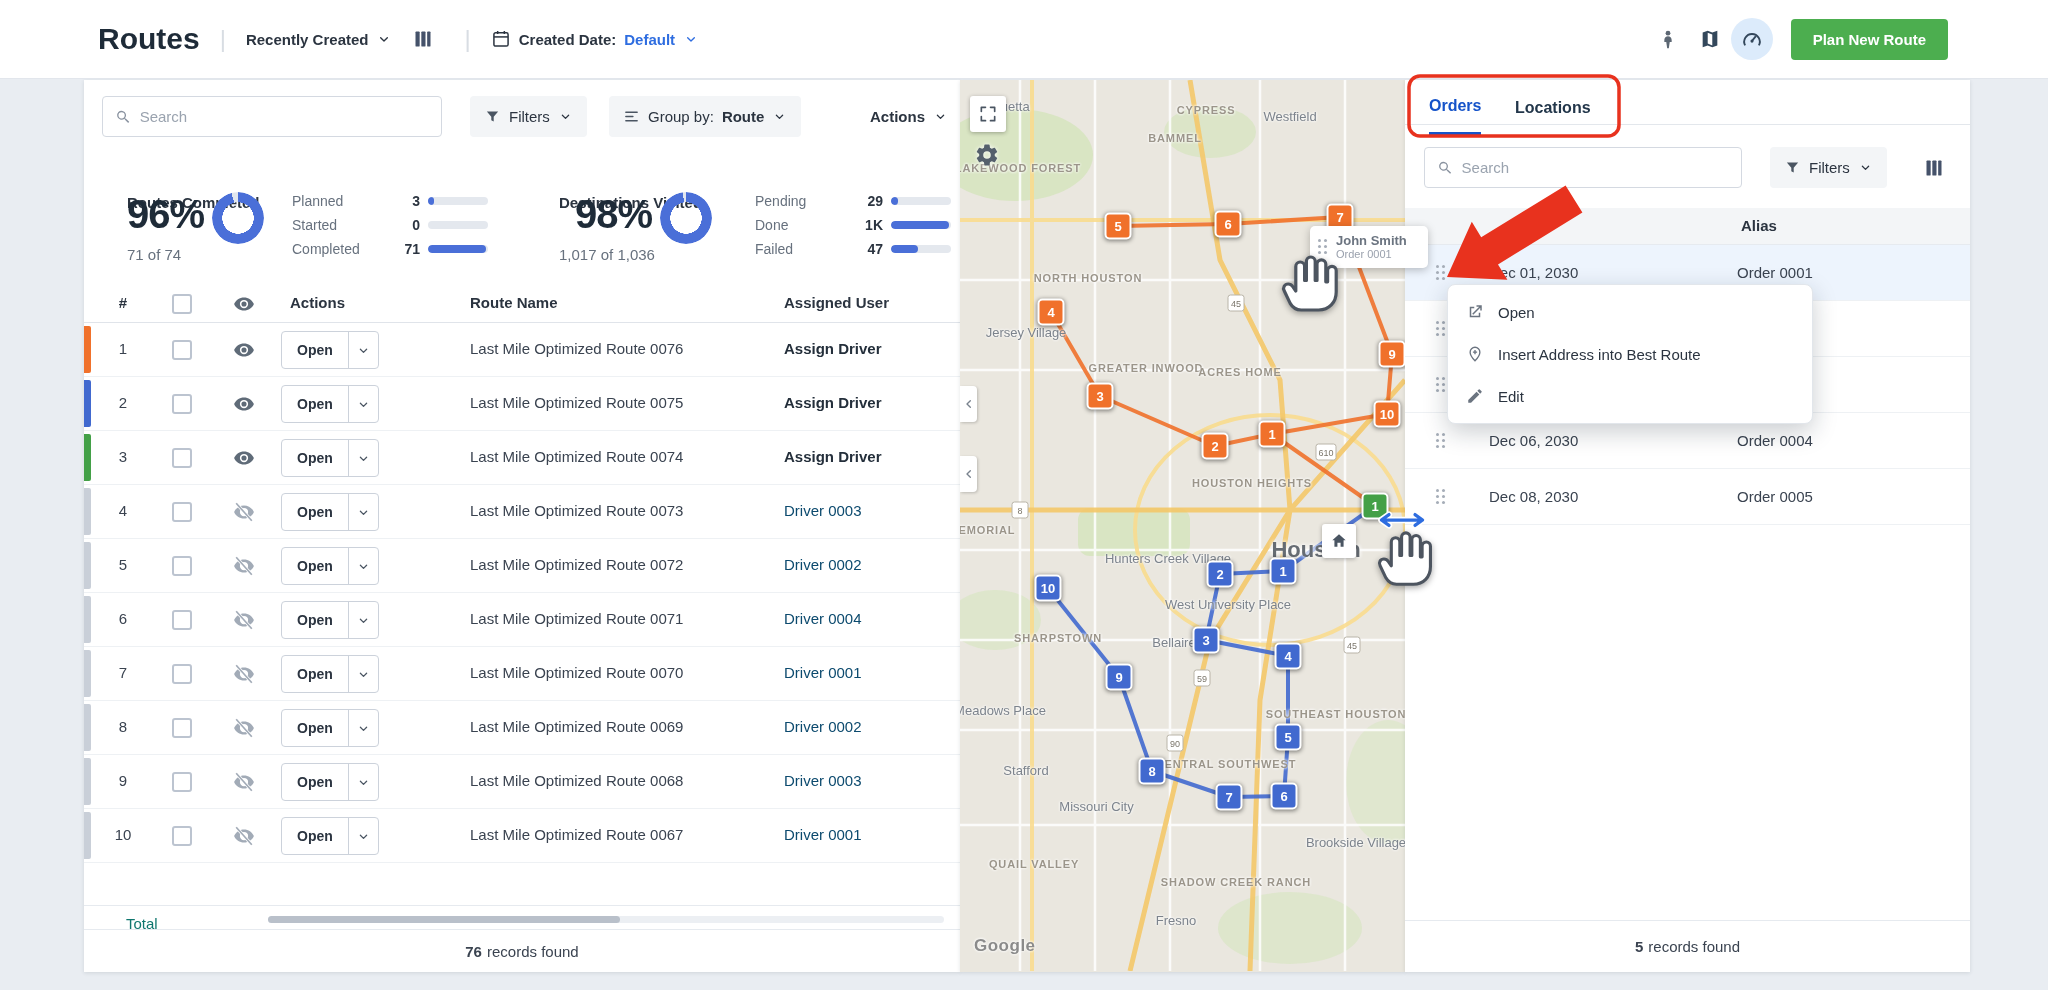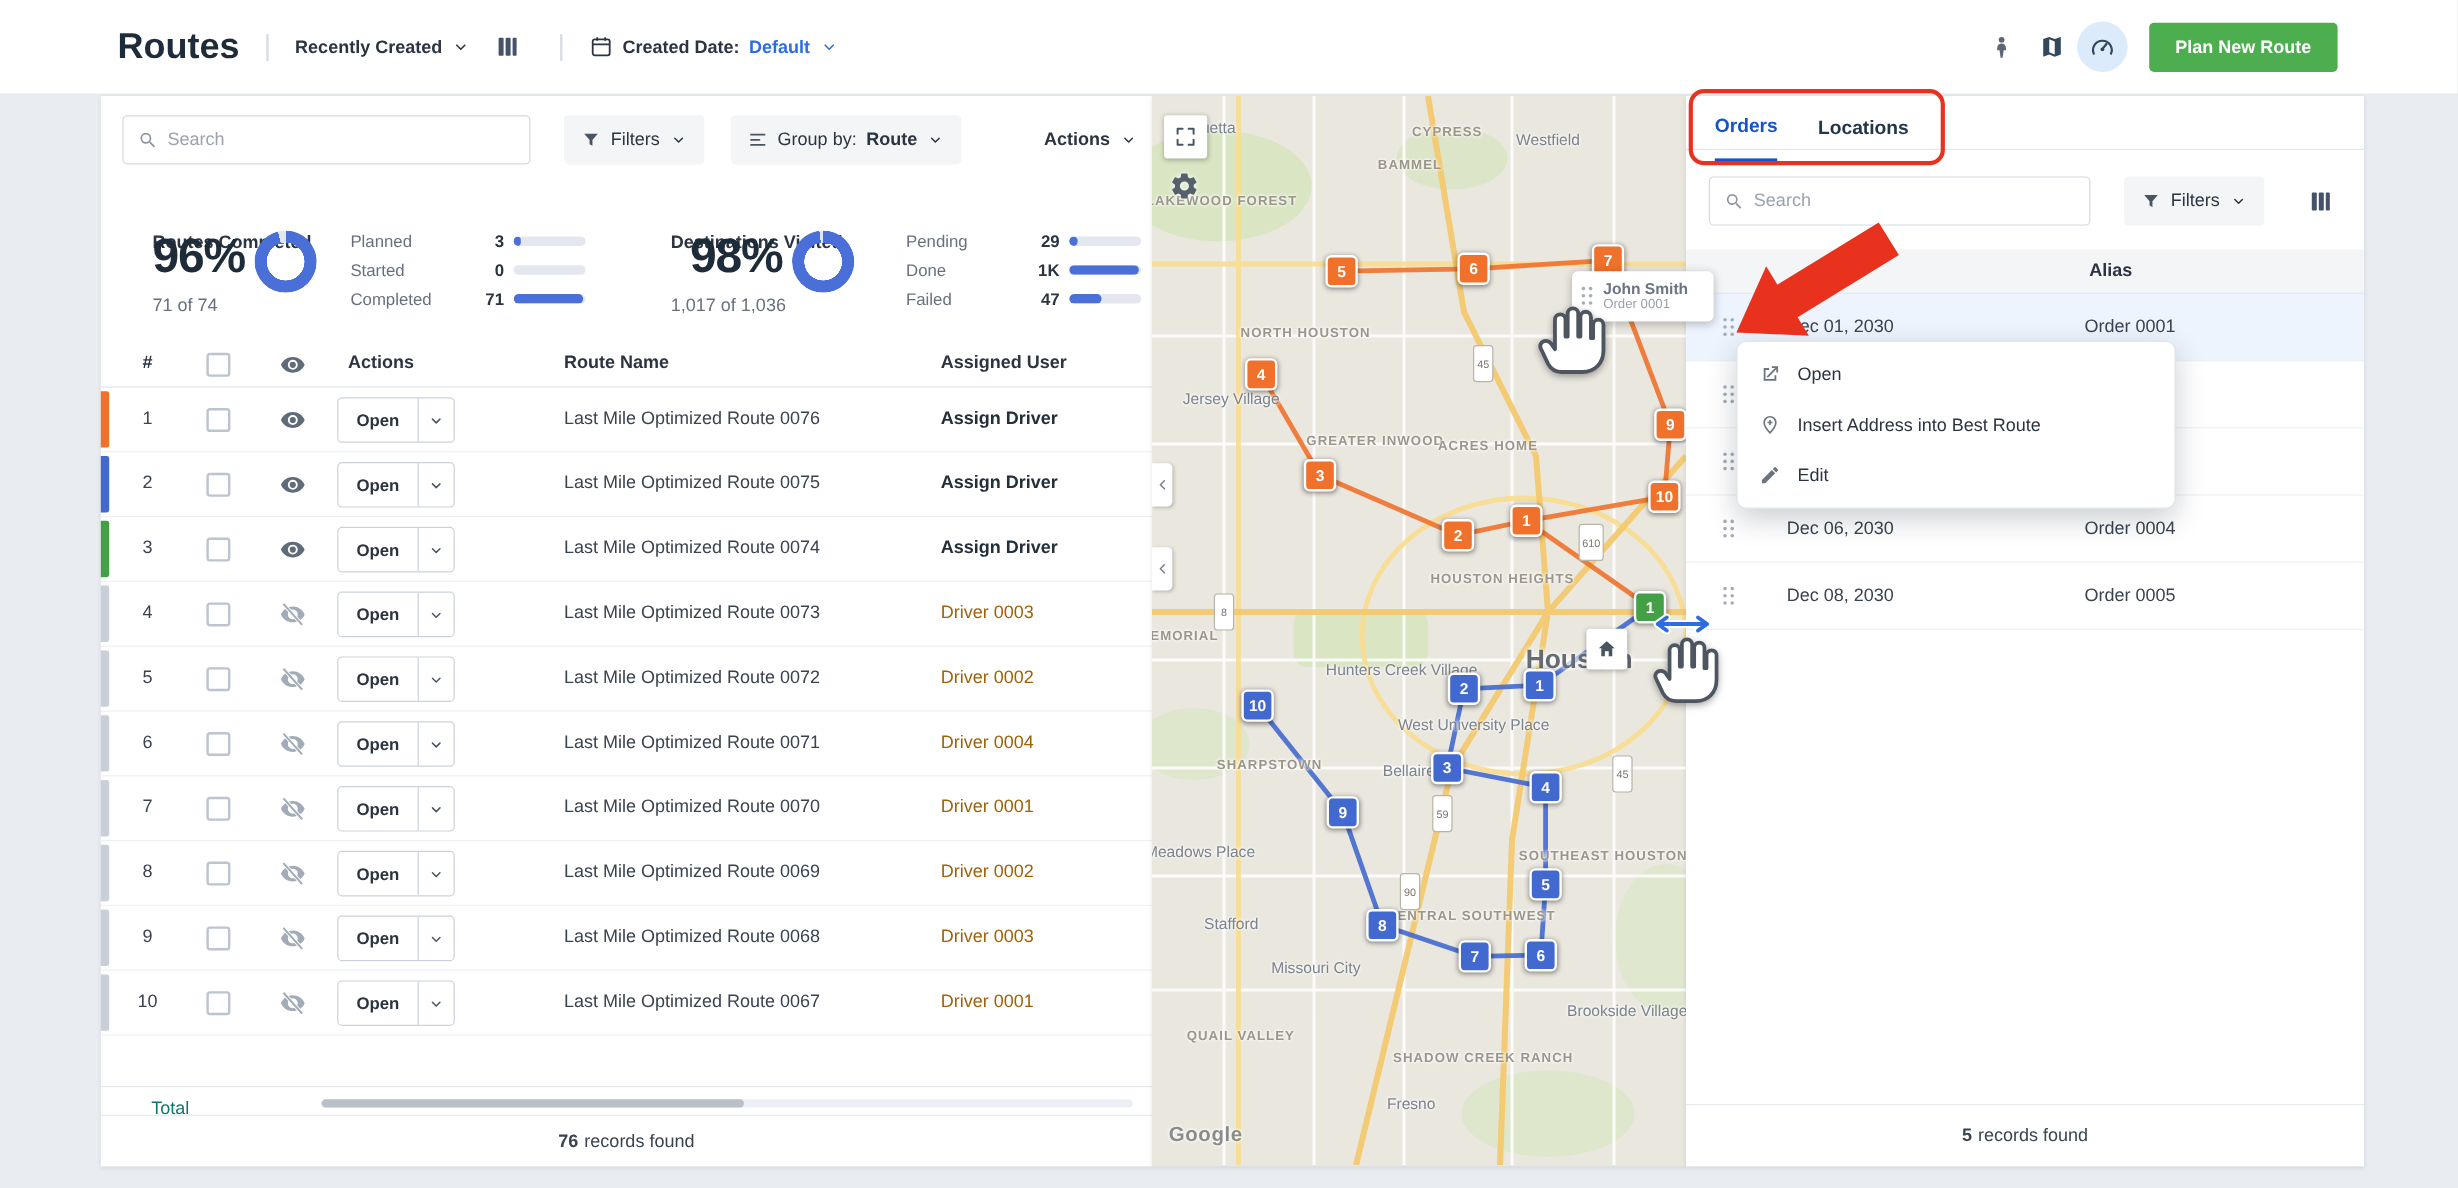--- a/index.html
+++ b/index.html
@@ -76,39 +76,39 @@
   .ceye{position:absolute;left:148px;top:16px;width:24px;height:22px;color:#5f6b78;cursor:pointer;}
   .ceye .eoff{display:none;color:#a2abb7;}
   .ceye.off .eoff{display:block;}
   .heye{position:absolute;left:148px;top:8px;color:#5f6b78;}
   .open-btn{position:absolute;left:197px;top:8px;height:38px;display:flex;align-items:stretch;
     border:1px solid #ccd2db;border-radius:4px;background:#fff;cursor:pointer;}
   .open-btn .lbl{display:flex;align-items:center;padding:0 15px;font-size:14px;font-weight:700;color:#2b3440;}
   .open-btn .car{display:flex;align-items:center;justify-content:center;width:30px;
     border-left:1px solid #ccd2db;color:#4a5562;}
   .croute{position:absolute;left:386px;top:17px;font-size:15px;color:#3a4350;}
-  .cuser{position:absolute;left:700px;top:17px;font-size:15px;color:#a16207;}
+  .cuser{position:absolute;left:700px;top:17px;font-size:15px;color:#0c4a6e;}
   .cuser.assign{font-weight:700;color:#242f3b;cursor:pointer;}
   .rp-total{position:absolute;left:0;top:783px;width:100%;height:43px;border-bottom:1px solid #e6eaef;}
   .rp-total span{position:absolute;left:42px;top:12px;font-size:15px;color:#0f766e;margin-top:40px;}
   .hscroll{position:absolute;left:184px;top:836px;width:676px;height:7px;border-radius:4px;background:#eceff3;}
   .hscroll i{position:absolute;left:0;top:0;height:7px;width:352px;border-radius:4px;background:#b9c0ca;cursor:grab;}
   .rp-foot{position:absolute;left:0;top:849px;width:100%;height:43px;border-top:1px solid #e6eaef;
     display:flex;align-items:center;justify-content:center;gap:5px;font-size:15px;color:#3a4350;}
   .rp-foot b{font-weight:700;}
 
   
   .roads{position:absolute;left:0;top:0;}
   .mlabel{position:absolute;transform:translate(-50%,-50%);white-space:nowrap;pointer-events:none;
     text-shadow:0 0 3px #fff,0 0 3px #fff;z-index:2;}
   .mlabel.area{font-size:11px;letter-spacing:.08em;color:#9b958a;font-weight:700;}
   .mlabel.town{font-size:13px;color:#7c838c;}
   .citylabel{position:absolute;left:356px;top:470px;transform:translate(-50%,-50%);font-size:22px;
     font-weight:600;color:#666c73;text-shadow:0 0 4px #fff,0 0 4px #fff;z-index:2;}
-  .shield{position:absolute;transform:translate(-50%,-50%);min-width:17px;height:31px;padding:0 2px;
+  .shield{position:absolute;transform:translate(-50%,-50%);min-width:17px;height:17px;padding:0 2px;
     background:#fff;border:1px solid #b9b4a8;border-radius:3px;font-size:9px;color:#7b766b;
     display:flex;align-items:center;justify-content:center;z-index:2;}
   .marker{position:absolute;transform:translate(-50%,-50%);width:27px;height:27px;border-radius:5px;
     border:2px solid #fff;box-shadow:0 1px 4px rgba(0,0,0,.45);color:#fff;font-size:13px;font-weight:700;
     display:flex;align-items:center;justify-content:center;z-index:4;cursor:pointer;}
   .marker.orange{background:#f0712b;}
   .marker.blue{background:#4169cf;}
   .marker.green{background:#43a047;}
   .mapbtn{position:absolute;width:36px;height:36px;background:#fff;border:none;border-radius:3px;
     box-shadow:0 1px 4px rgba(0,0,0,.3);display:flex;align-items:center;justify-content:center;

